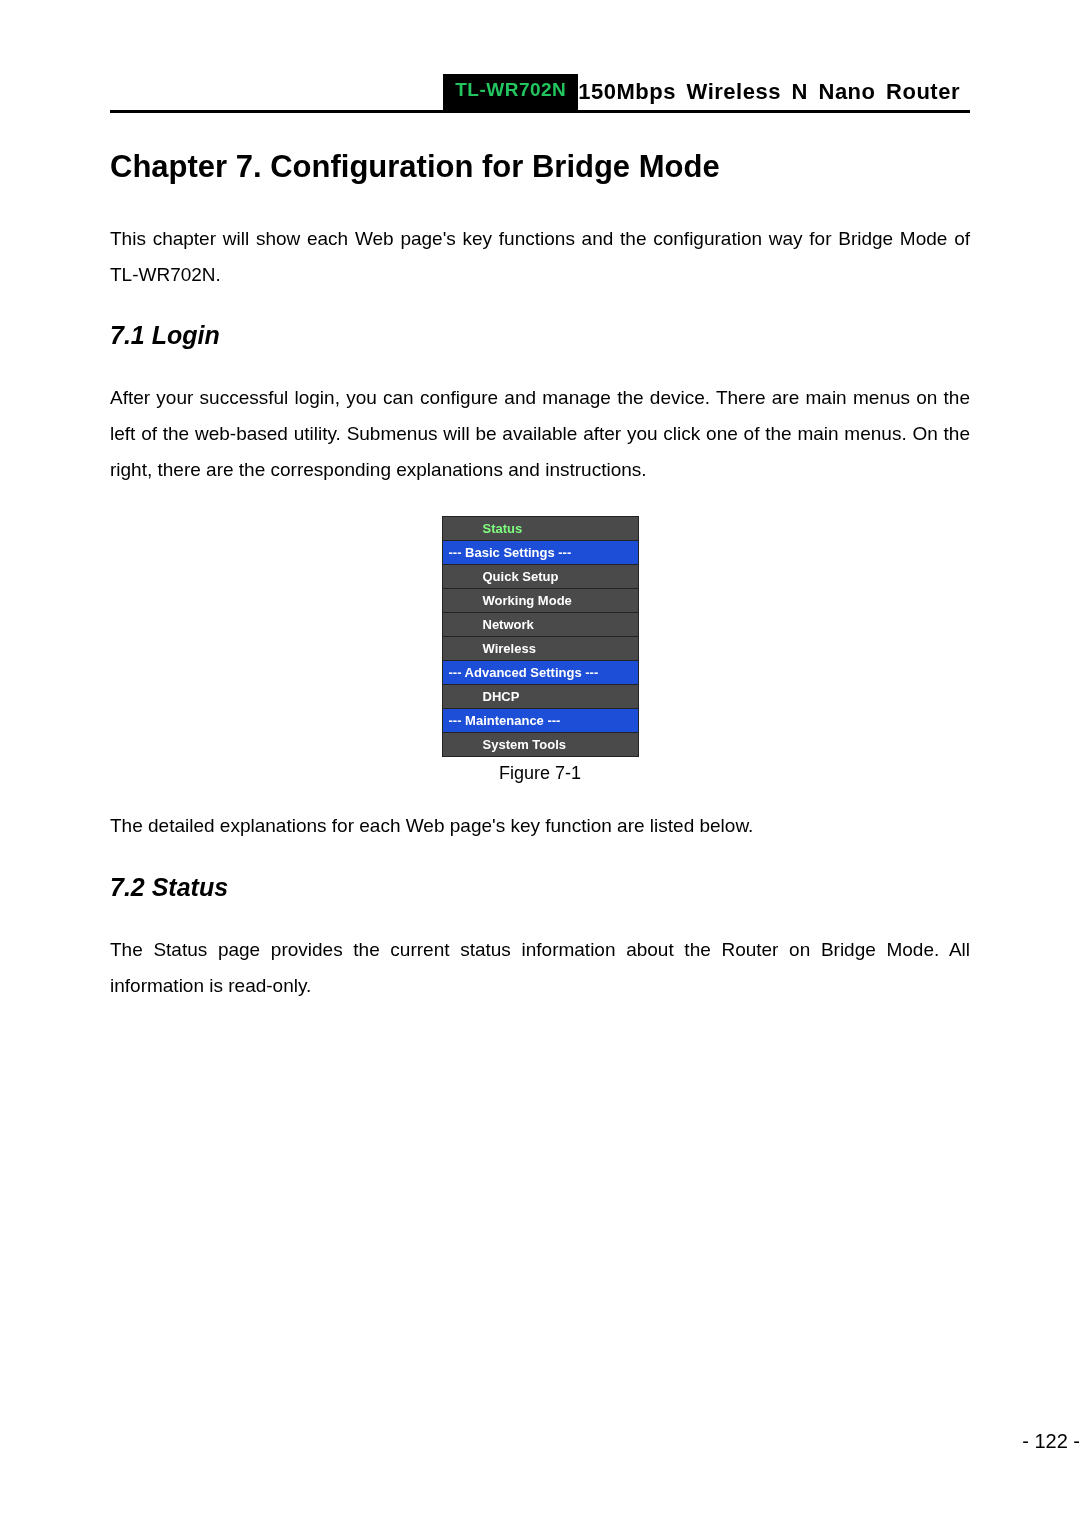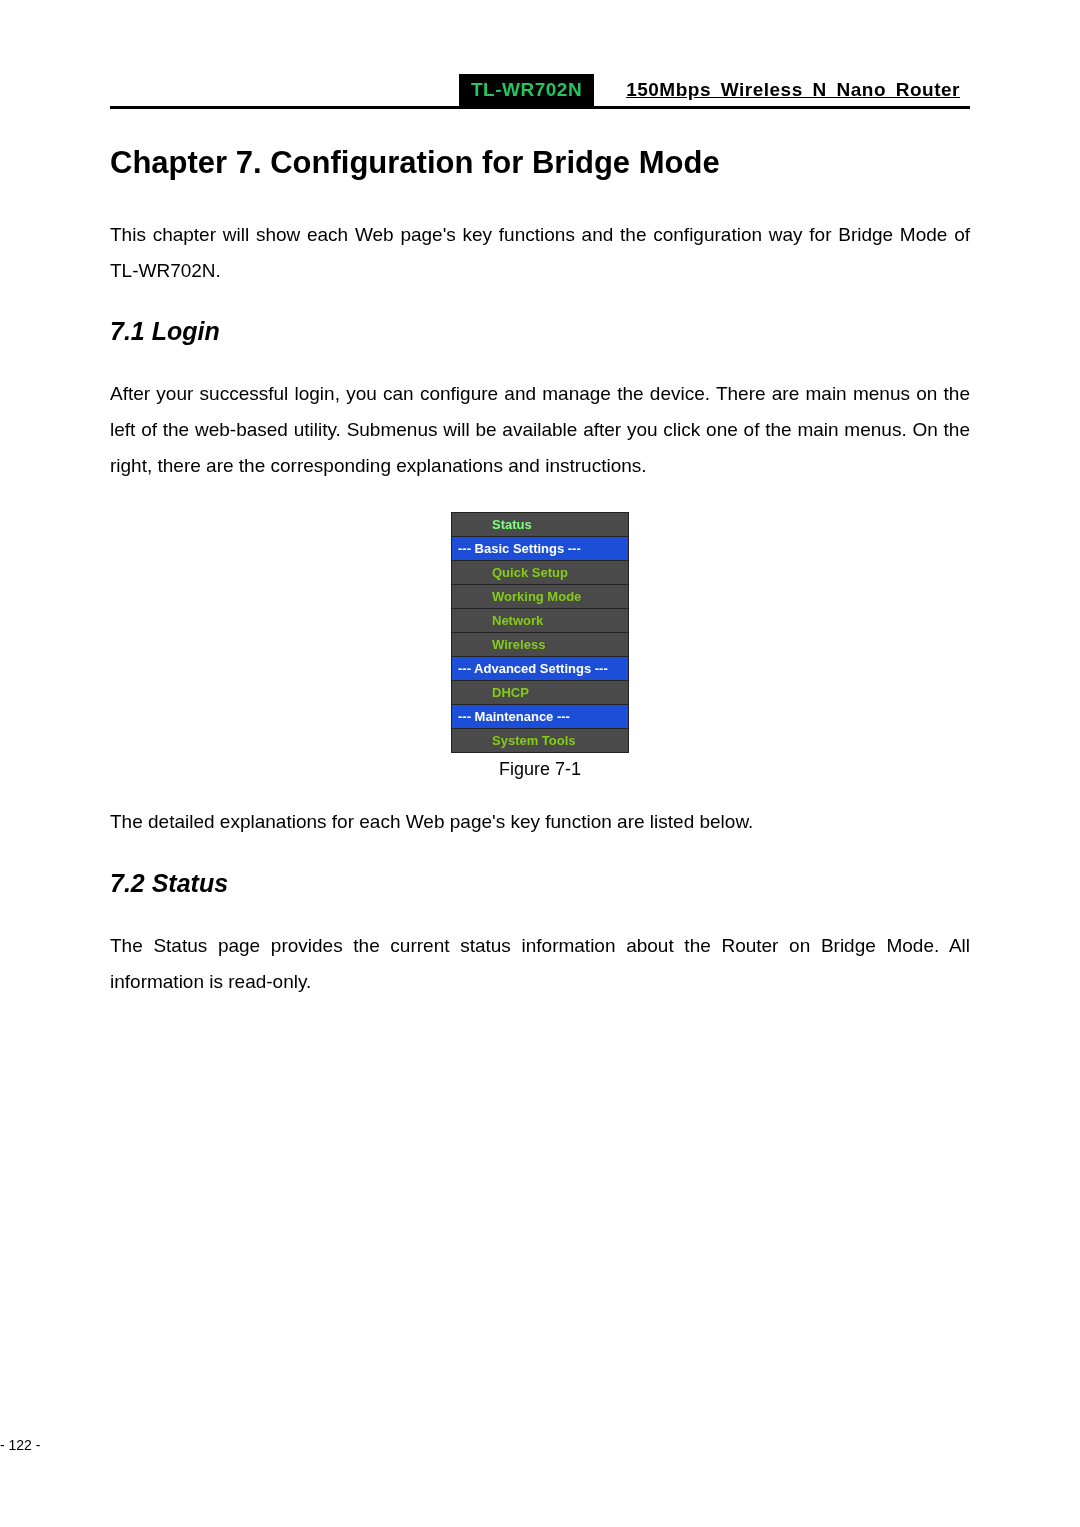--- a/index.html
+++ b/index.html
@@ -28,25 +28,24 @@
     .header-model {
       background: #000;
       color: #22c55e;
       font-weight: bold;
       font-size: 19px;
       padding: 5px 12px 5px 12px;
       letter-spacing: 0.5px;
     }
     .header-title {
       font-weight: bold;
-      font-size: 19px;
-      padding: 5px 10px 5px 32px;
+      font-size: 22px;
+      padding: 5px 10px 5px 0;
       letter-spacing: 0.5px;
       word-spacing: 4px;
-      text-decoration: underline;
     }
     h1.chapter-title {
       font-size: 31px;
       font-weight: bold;
       margin-bottom: 36px;
     }
     p.body {
       font-size: 19px;
       line-height: 1.9;
       margin-bottom: 28px;
@@ -54,28 +53,28 @@
       margin-top: 24px;
     }
     h2.section-title {
       font-size: 25px;
       font-weight: bold;
       margin-bottom: 30px;
       margin-top: 8px;
       font-style: italic;
     }
     .nav-menu {
-      width: 178px;
+      width: 197px;
       margin: 6px auto 4px auto;
       border: 1px solid #222;
       font-family: Arial, Helvetica, sans-serif;
     }
     .nav-item {
       background: #4a4a4a;
-      color: #84cc16;
+      color: #ffffff;
       font-size: 13px;
       font-weight: bold;
       padding: 4px 6px 4px 40px;
       border-bottom: 1px solid #222;
     }
     .nav-item.active {
       color: #7fff7f;
     }
     .nav-section {
       background: #1d4ed8;
@@ -92,22 +91,22 @@
       text-align: center;
       font-size: 18px;
       margin-top: 6px;
       margin-bottom: 12px;
     }
     .page-number {
       position: absolute;
       bottom: 74px;
       left: 0;
       width: 100%;
-      text-align: left;
-      font-size: 14px;
+      text-align: right;
+      font-size: 20px;
     }
   </style>
 </head>
 <body>
 
 <div class="page">
 
   <div class="header-bar">
     <div class="header-model">TL-WR702N</div>
     <div class="header-title">150Mbps Wireless N Nano Router</div>

